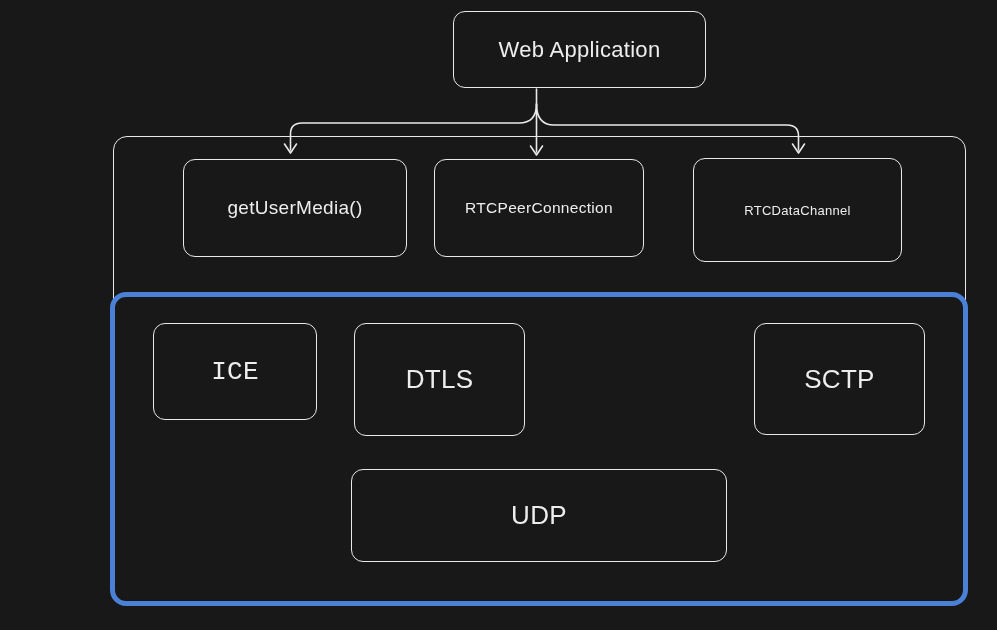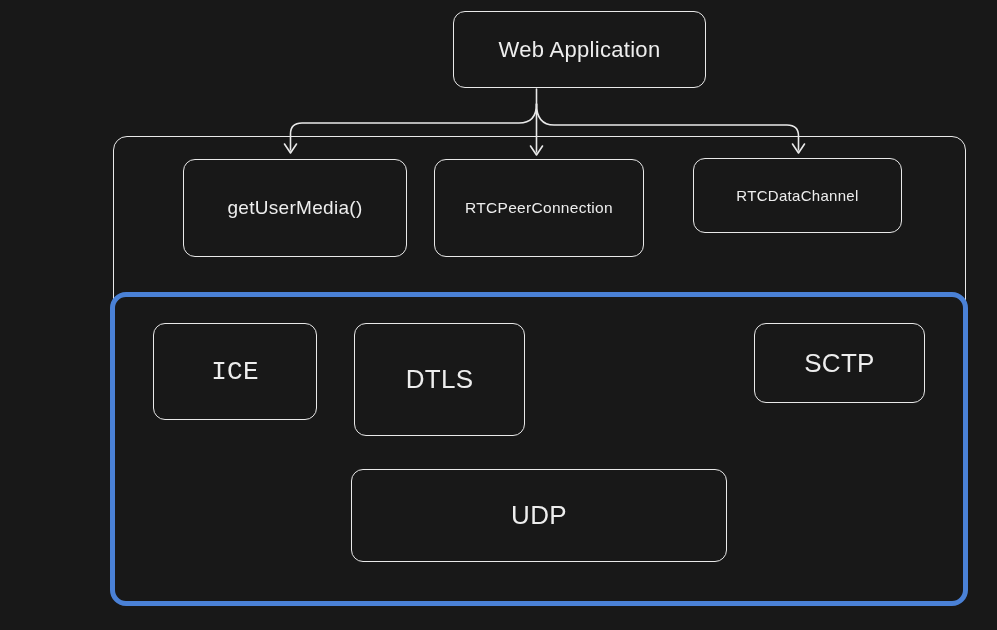--- a/index.html
+++ b/index.html
@@ -44,25 +44,25 @@
   #transport-container {
     left: 110px; top: 292px;
     width: 858px; height: 314px;
     border: 5px solid var(--highlight, #4a81d6);
     border-radius: 16px;
     z-index: 2;
   }
   #web-app        { left: 409px; top: 11px;  width: 253px; height: 77px; font-size: 22px; margin-left: 44px; }
   #getusermedia   { left: 183px; top: 159px; width: 224px; height: 98px; font-size: 19px; }
   #rtcpeerconn    { left: 434px; top: 159px; width: 210px; height: 98px; font-size: 15.5px; }
-  #rtcdatachannel { left: 693px; top: 158px; width: 209px; height: 75px; font-size: 15px; }
+  #rtcdatachannel { left: 693px; top: 158px; width: 209px; height: 104px; font-size: 13px; }
   #ice  { left: 153px; top: 323px; width: 164px; height: 97px; font-size: 26px; font-family: Liberation Mono, monospace; }
   #dtls { left: 354px; top: 323px; width: 171px; height: 113px; font-size: 26px; }
   #srtp { left: 553px; top: 323px; width: 171px; height: 96px; font-size: 26px; }
-  #sctp { left: 754px; top: 323px; width: 171px; height: 80px; font-size: 26px; border-radius: 12px; }
+  #sctp { left: 754px; top: 323px; width: 171px; height: 112px; font-size: 26px; border-radius: 12px; }
   #udp  { left: 351px; top: 469px; width: 376px; height: 93px; font-size: 26px; }
   svg.connectors {
     position: absolute;
     left: 0; top: 0;
     z-index: 4;
     pointer-events: none;
   }
 </style>
 </head>
 <body>

